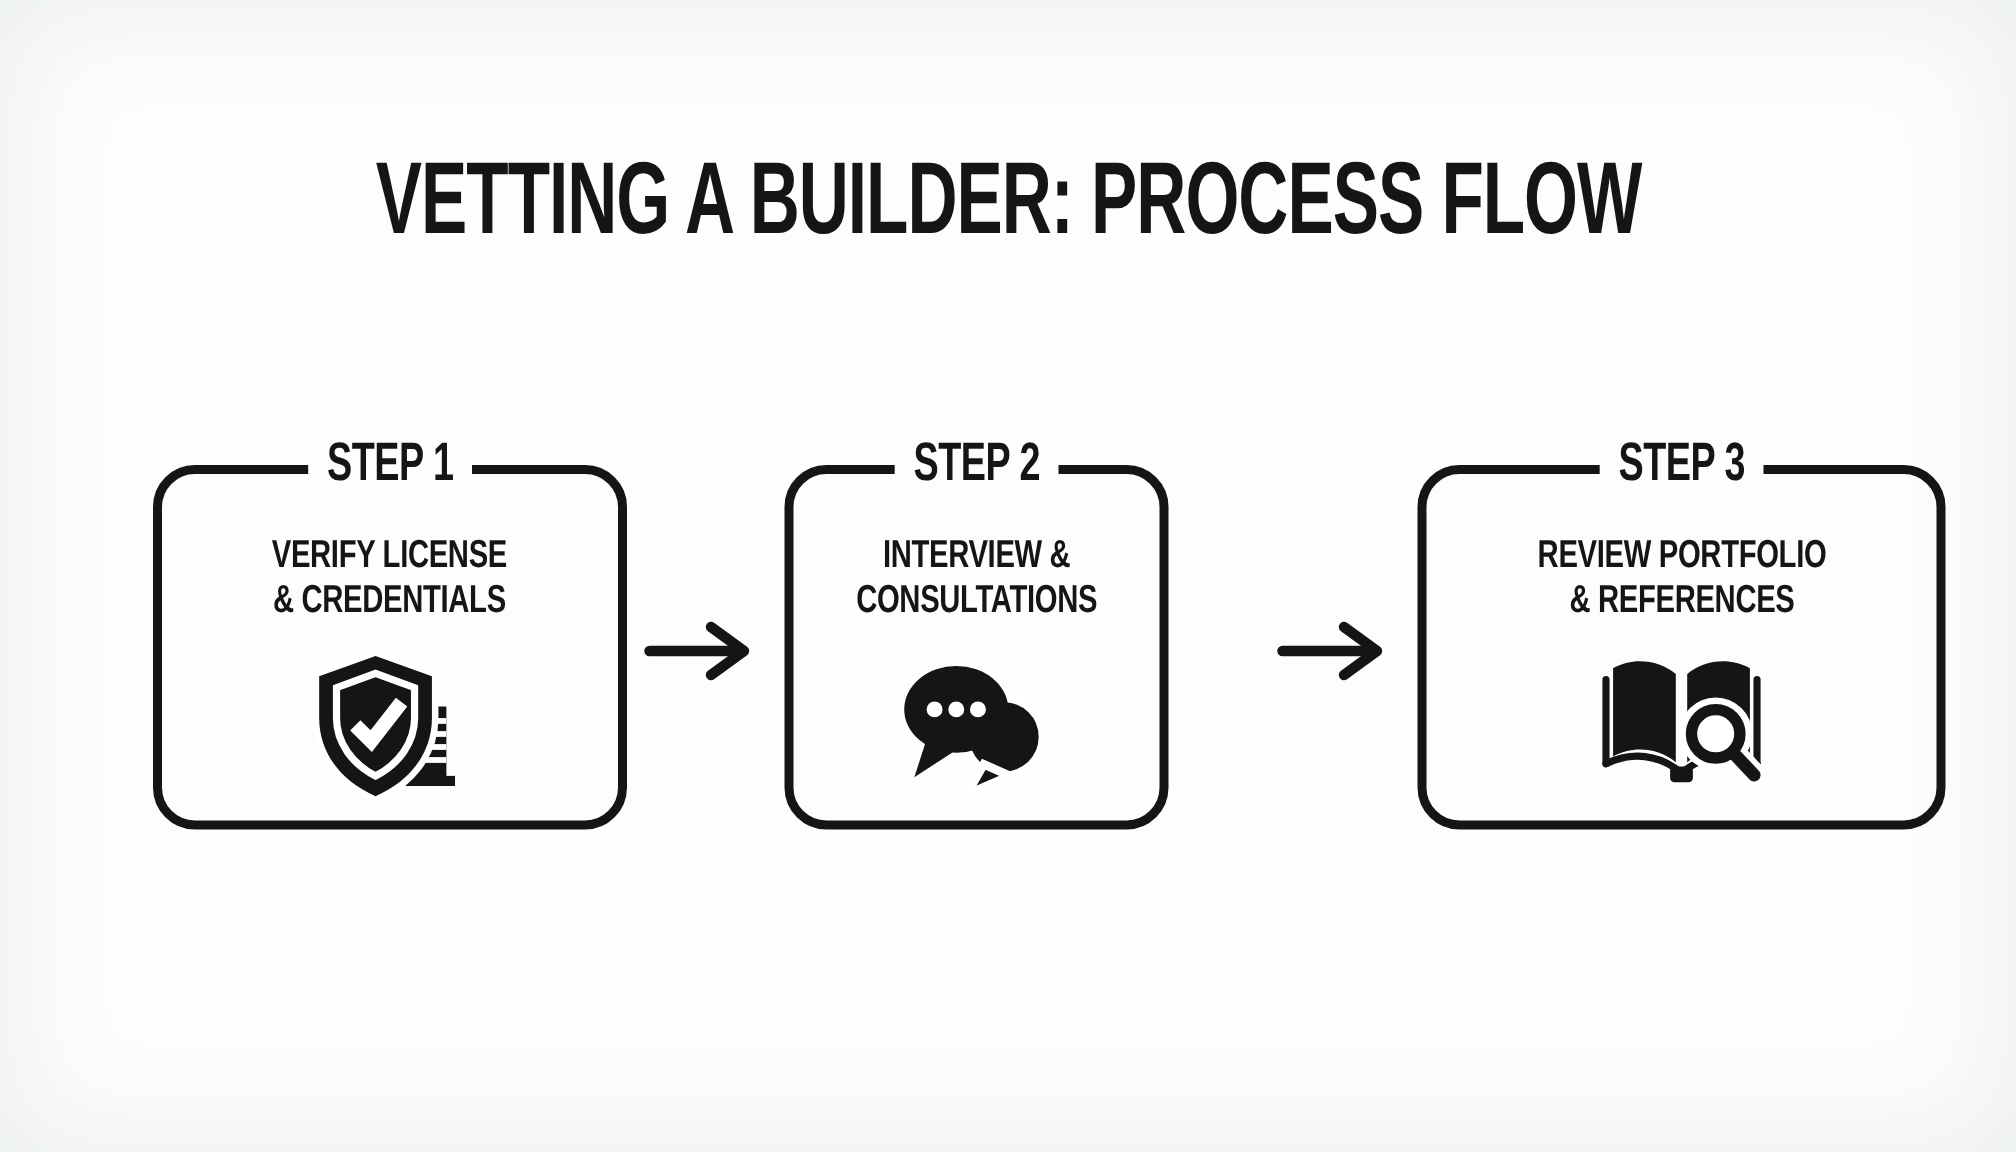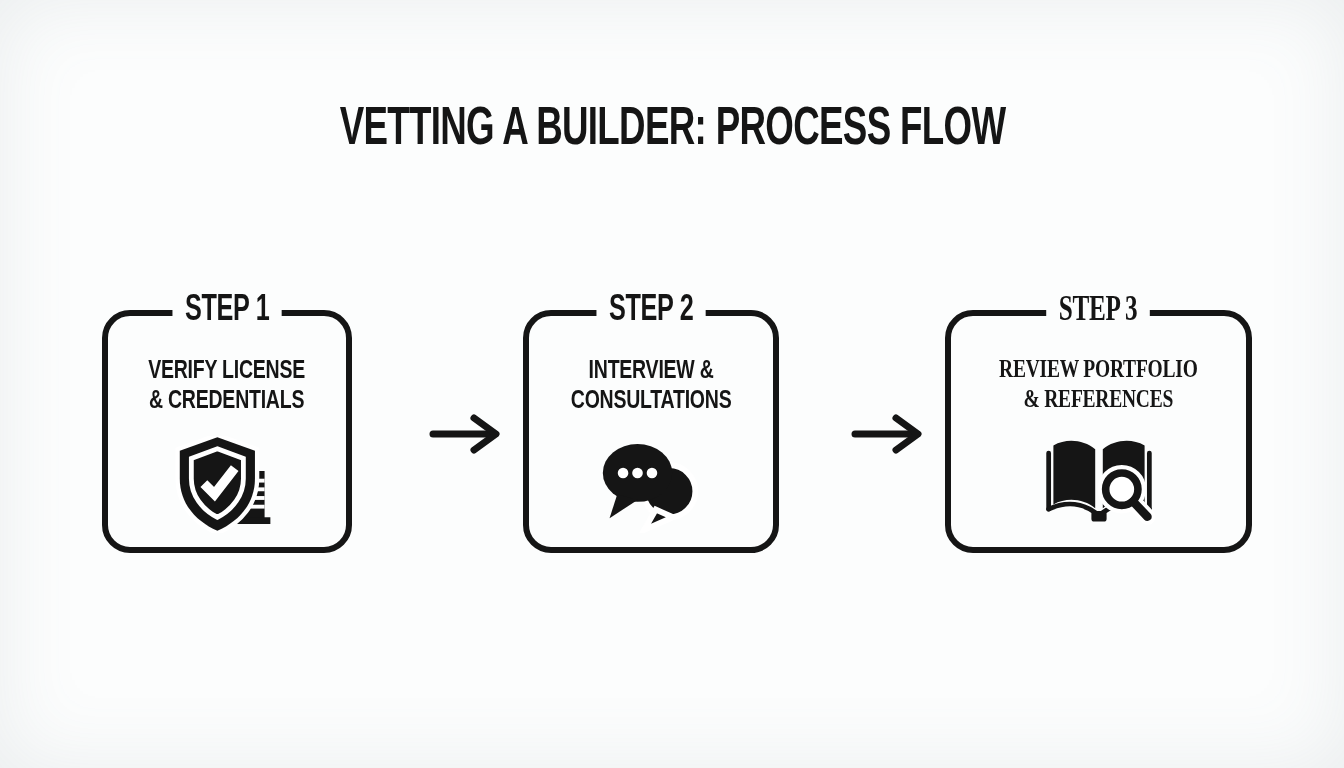--- a/index.html
+++ b/index.html
@@ -7,34 +7,34 @@
   body { background:#e8e8e8; font-family:"Liberation Sans", sans-serif; }
   .canvas {
     position:relative; width:1344px; height:768px;
     background:var(--bg); overflow:hidden;
     box-shadow: inset 0 0 80px rgba(110,120,130,0.12);
     color:var(--ink);
   }
   .title {
     position:absolute; top:98px; left:0; width:100%;
     text-align:center; white-space:nowrap;
-    font-size:54px; font-weight:bold; line-height:1.0;
+    font-size:68px; font-weight:bold; line-height:1.0;
   }
   .cond-title {
     display:inline-block; transform:scaleX(0.68); transform-origin:center;
     letter-spacing:-1px;
   }
   .step-box {
     position:absolute; top:310px; height:243px;
     border:6px solid var(--ink); border-radius:28px;
     display:flex; flex-direction:column; align-items:center;
   }
-  .pos-1 { left:102px; width:250px; }
+  .pos-1 { left:102px; width:316px; }
   .pos-2 { left:523px; width:256px; }
-  .pos-3 { left:945px; width:307px;font-family:Liberation Serif, serif; }
+  .pos-3 { left:945px; width:352px; }
   .step-tab {
     position:absolute; top:-30px; left:0; right:0;
     text-align:center; height:44px; line-height:44px;
   }
   .step-tab span {
     display:inline-block; background:var(--bg); padding:0 18px;
     font-size:36px; font-weight:bold; letter-spacing:-0.5px;
     transform:scaleX(0.70); transform-origin:center;
   }
   .step-title {

